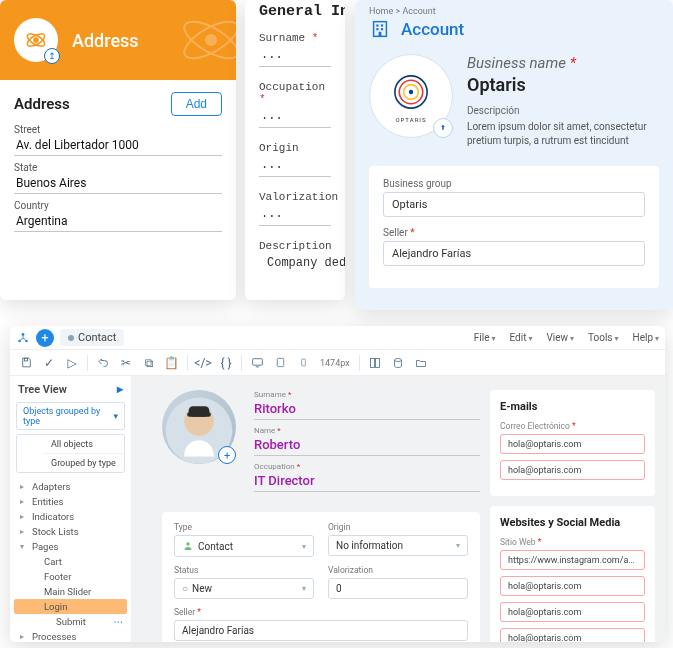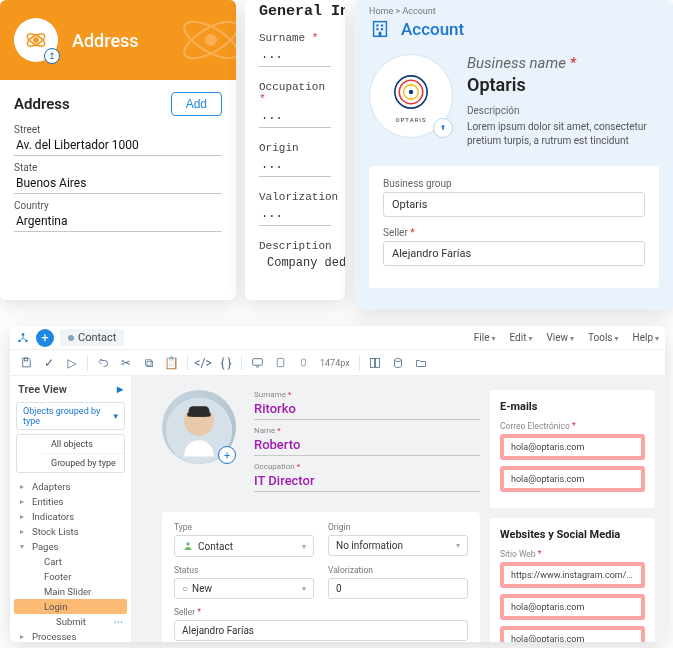--- a/index.html
+++ b/index.html
@@ -126,21 +126,21 @@
 .formbox .lbl .req { color:#d32f2f; }
 .formbox .inp { border:1px solid #d2dbe4; border-radius:3px; padding:4px 7px; font-size:10px; color:#333; display:flex; align-items:center; justify-content:space-between; background:#fff;}
 .formbox .inp .chev { color:#9aaab8; font-size:8px;}
 .formbox .inp .picon { width:12px;height:12px; margin-right:4px;}
 
 .canvas-right { width:175px; padding:14px 10px 10px 0;}
 .rbox { background:#fff; border-radius:4px; padding:10px 10px; margin-bottom:10px; }
 .rbox h4 { font-size:11px; font-weight:700; color:#222; margin-bottom:8px;}
 .rbox .lbl { font-size:8.5px; color:#888; }
 .rbox .lbl .req { color:#d32f2f; }
-.rbox .ri { border:4px solid #fca5a5; border-radius:3px; padding:4px 7px; font-size:9px; color:#444; margin-top:3px; margin-bottom:6px; overflow:hidden; text-overflow:ellipsis; white-space:nowrap;}
+.rbox .ri { border:1px solid #fca5a5; border-radius:3px; padding:4px 7px; font-size:9px; color:#444; margin-top:3px; margin-bottom:6px; overflow:hidden; text-overflow:ellipsis; white-space:nowrap;}
 </style>
 </head>
 <body>
 
 <div class="card-address">
   <div class="addr-hdr">
     <div class="logo-circ">
       <svg viewBox="0 0 24 24">
           <g fill="none" stroke="#f5961d" stroke-width="1.4">
             <circle cx="12" cy="12" r="2.6" fill="#f5961d" stroke="none"></circle>

